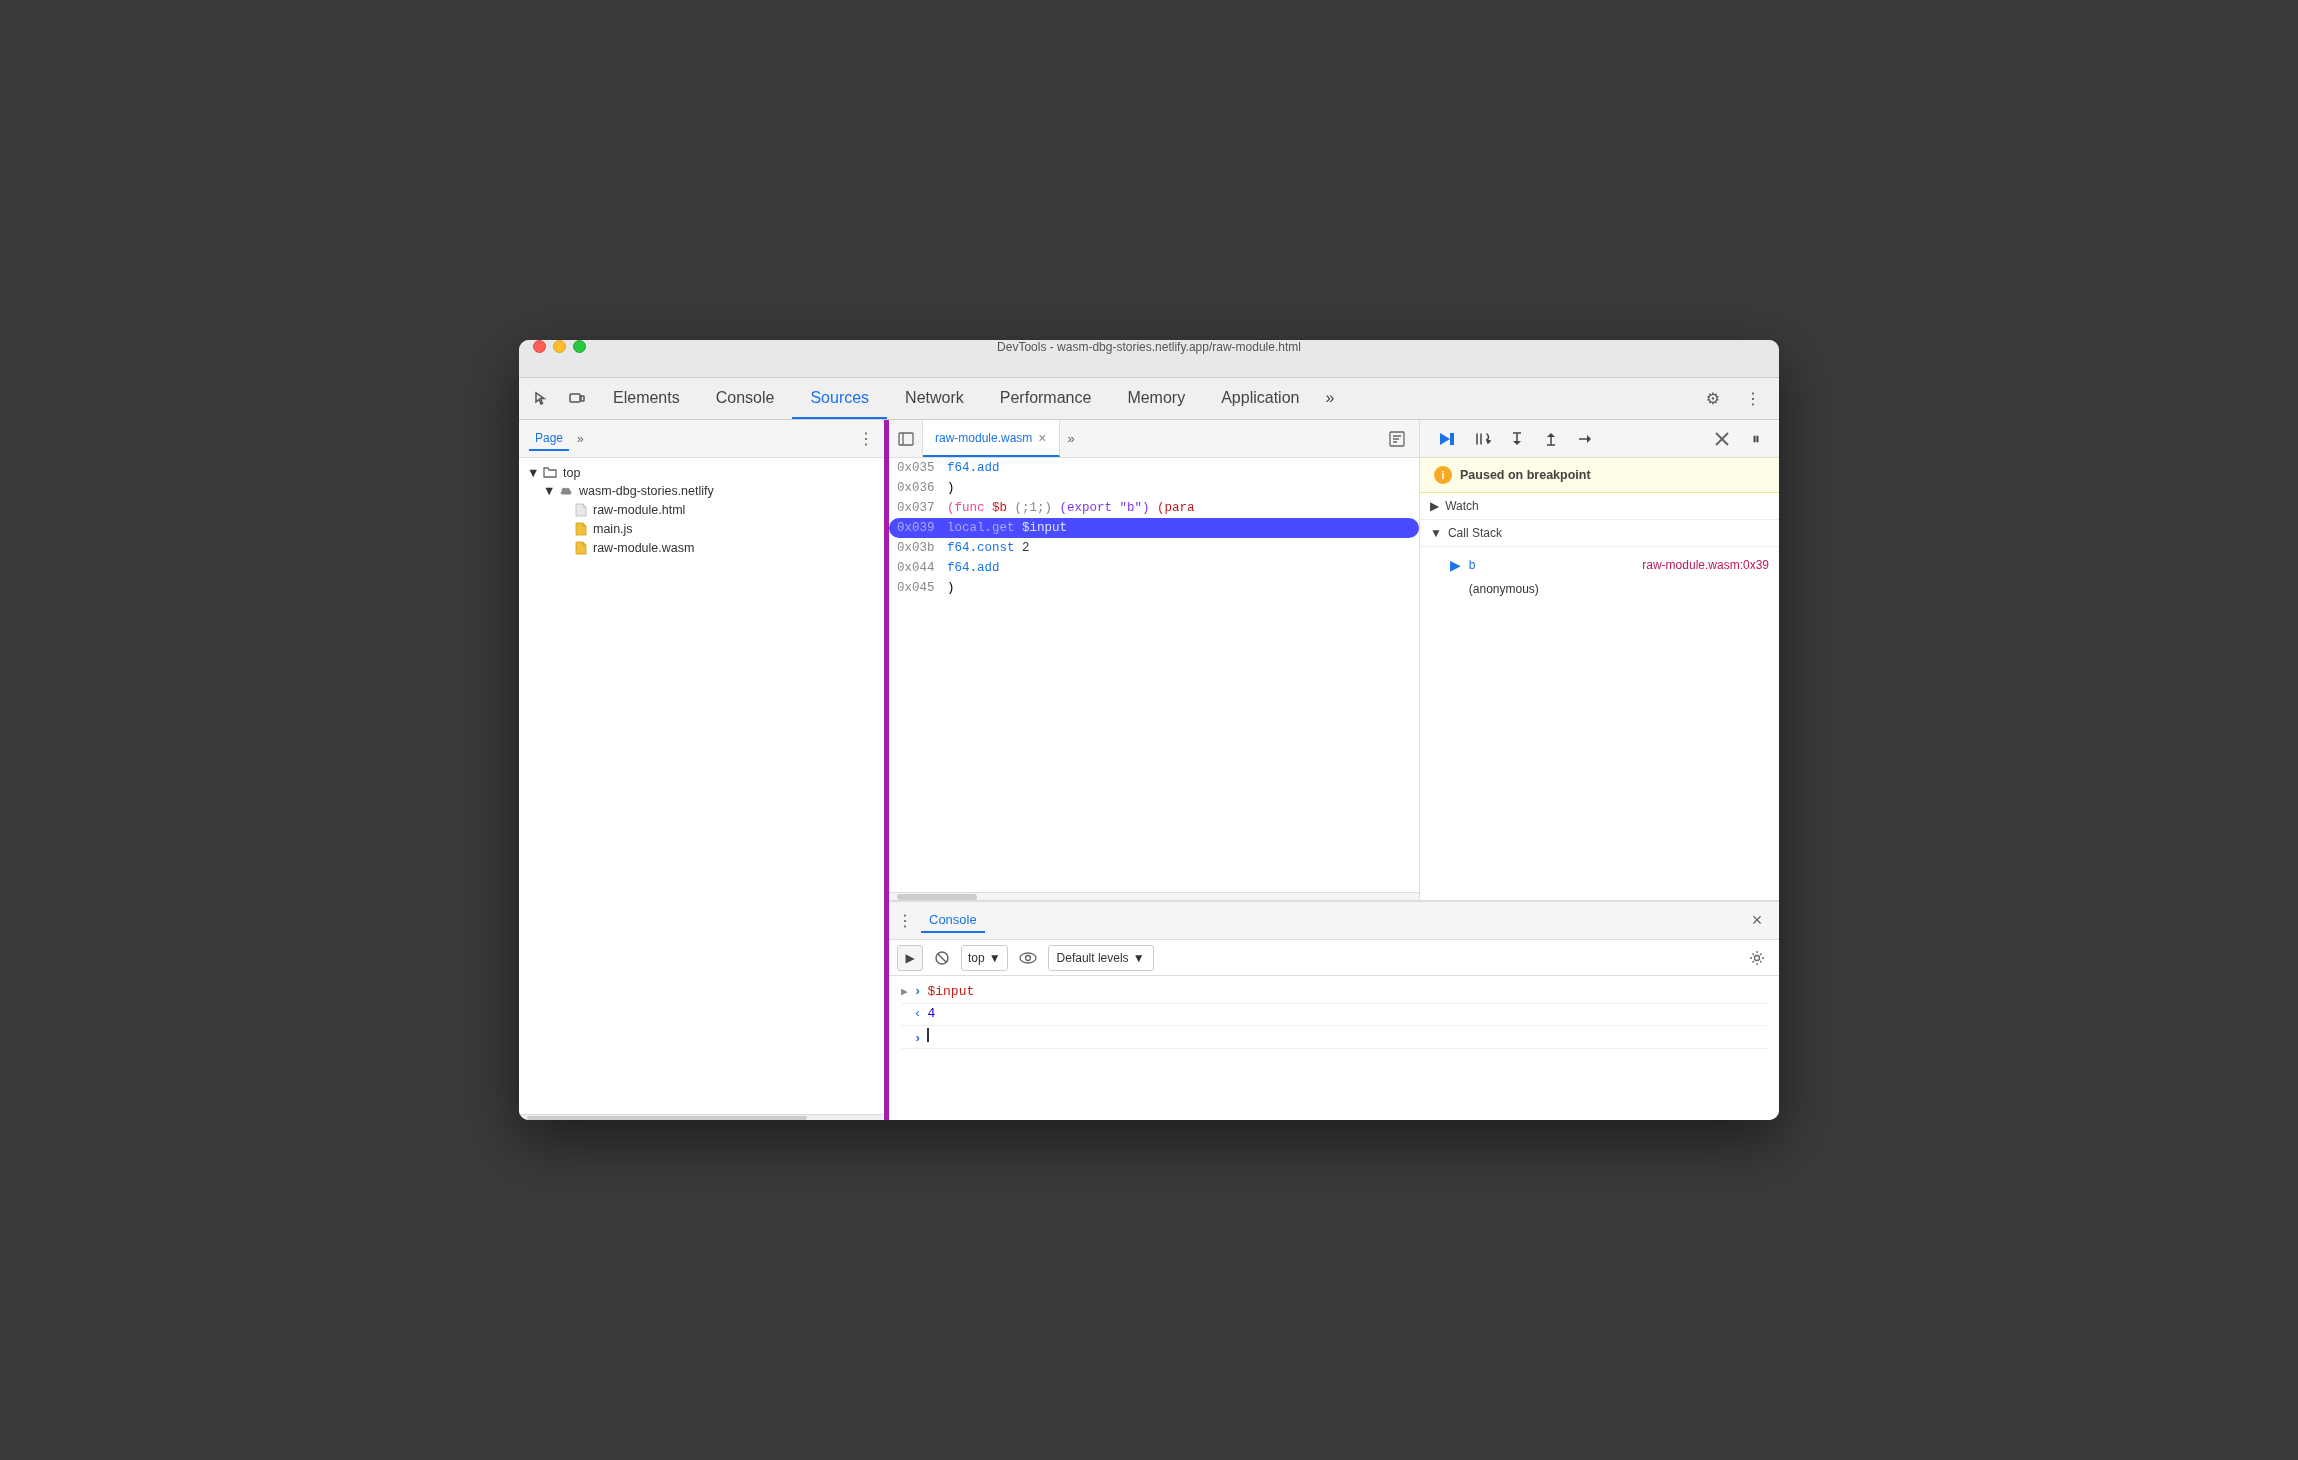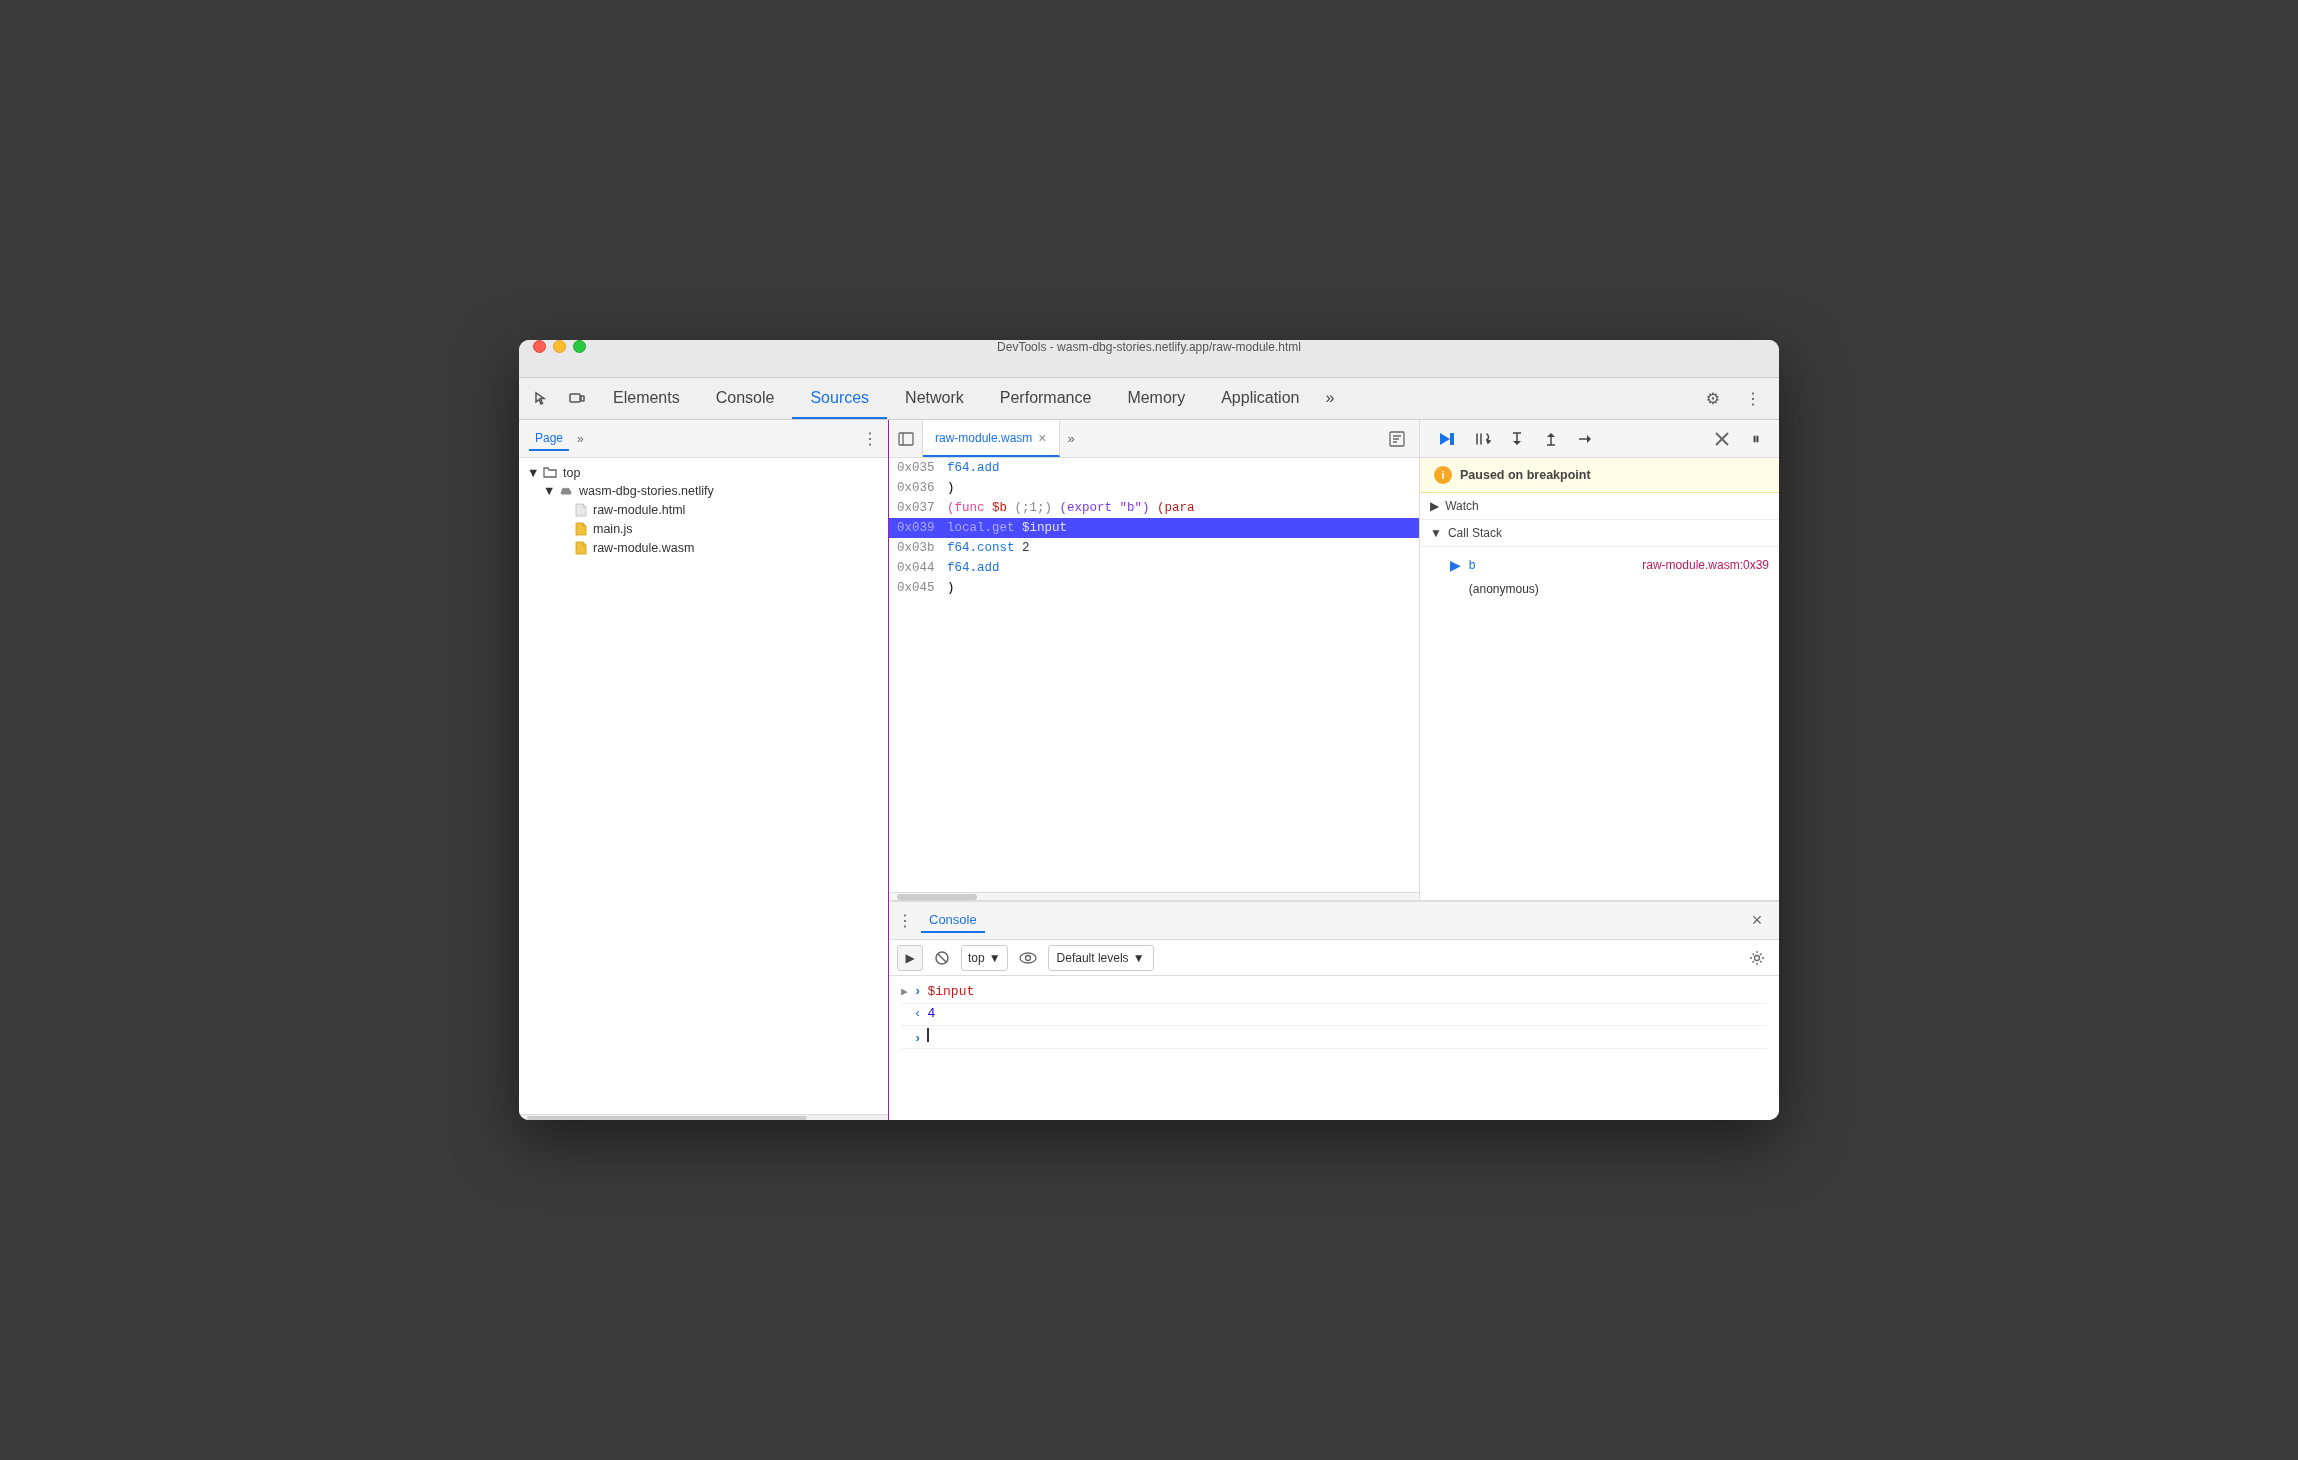--- a/index.html
+++ b/index.html
@@ -95,21 +95,21 @@
     
     .content-area {
       display: flex;
       flex: 1;
       overflow: hidden;
     }
     
     .file-sidebar {
       width: 370px;
       background: #fff;
-      border-right: 1px solid #a21caf;
+      border-right: 5px solid #a21caf;
       display: flex;
       flex-direction: column;
       flex-shrink: 0;
     }
     .sidebar-header {
       height: 38px;
       background: #f5f5f5;
       border-bottom: 1px solid #ddd;
       display: flex;
       align-items: center;
@@ -237,20 +237,21 @@
       position: relative;
     }
     .code-line {
       display: flex;
       align-items: center;
       padding: 0 8px 0 0;
       min-height: 20px;
     }
     .code-line.highlighted {
       background: #4a4aff;
+      border-radius: 10px;
     }
     .line-addr {
       width: 58px;
       color: #888;
       flex-shrink: 0;
       padding-left: 8px;
       user-select: none;
     }
     .code-line.highlighted .line-addr { color: #aaaaff; }
     .line-content {

